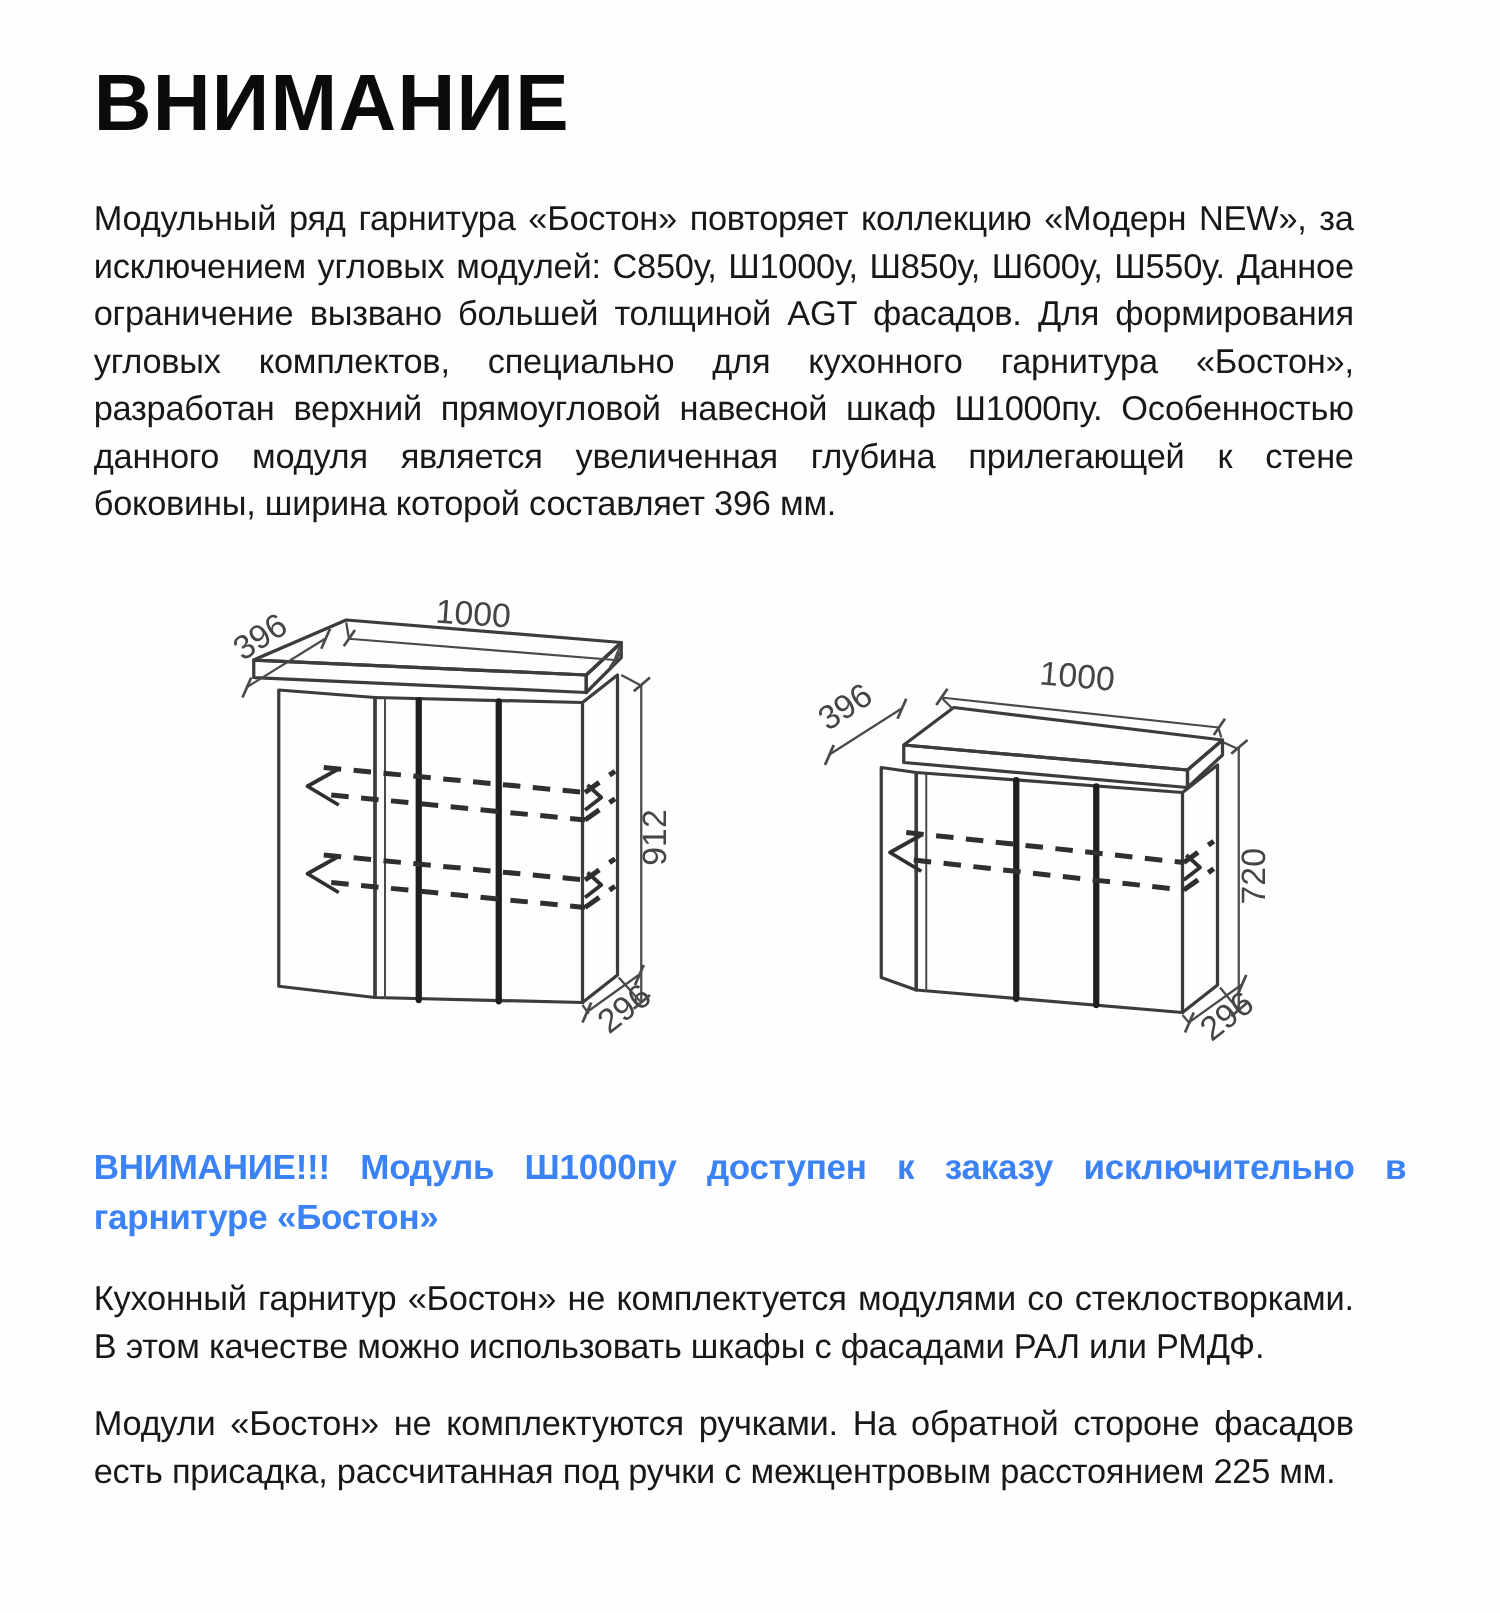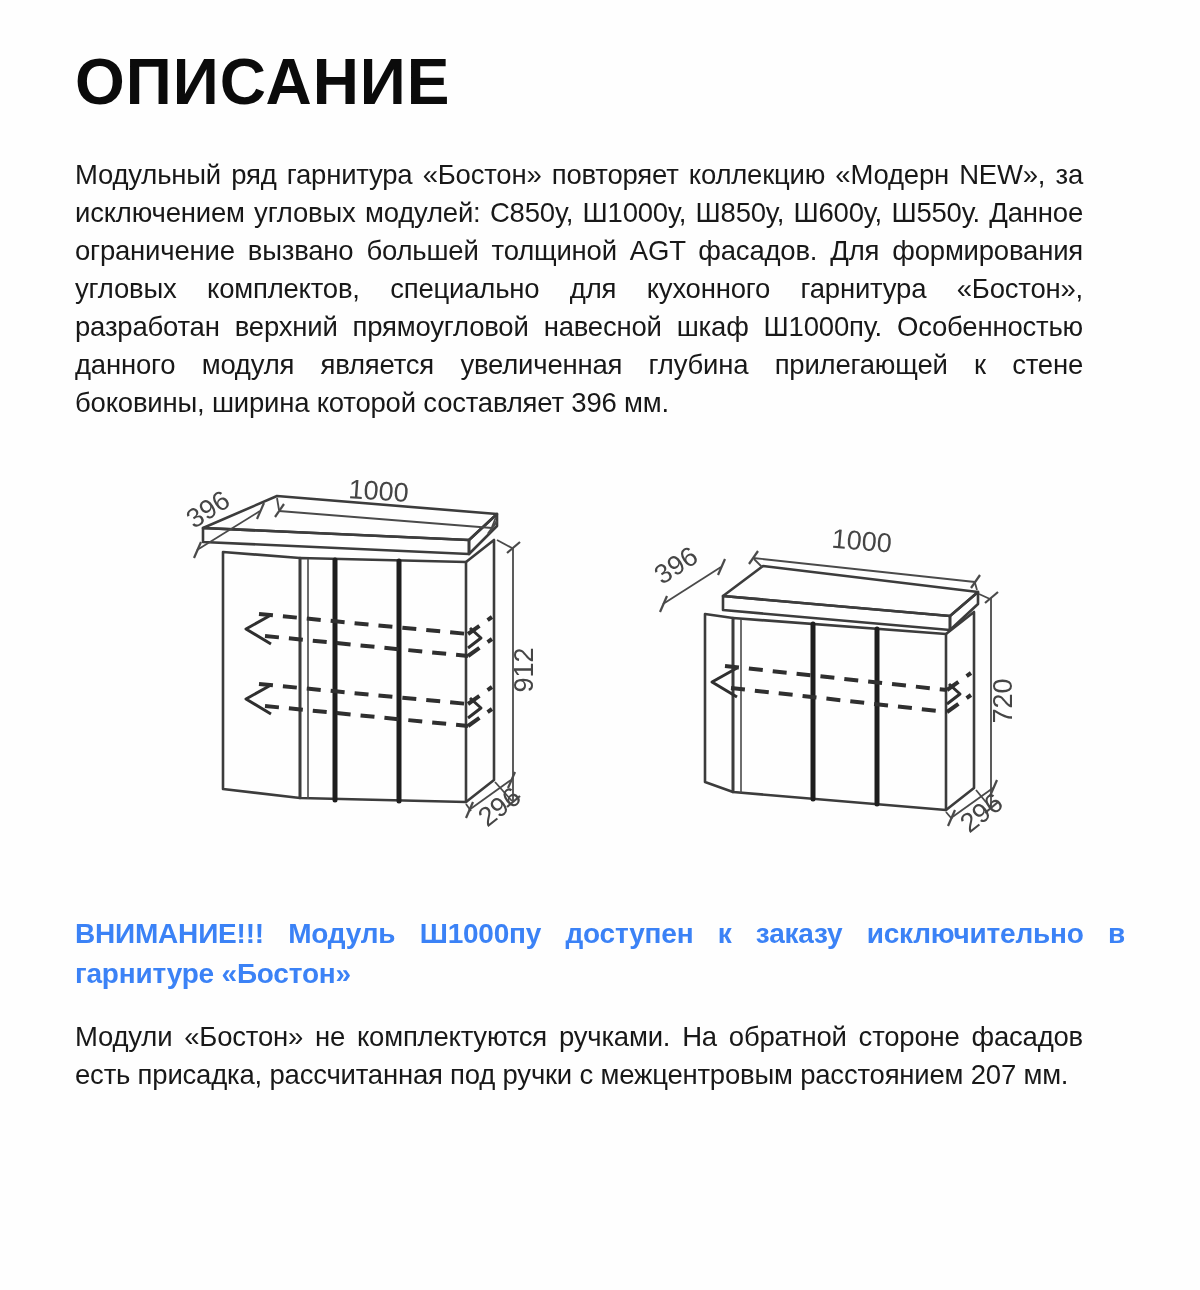--- a/index.html
+++ b/index.html
@@ -54,21 +54,21 @@
   svg .arrow { stroke: #2f2f2f; stroke-width: 3;   fill: none; stroke-linejoin: round; }
   svg .dim   { stroke: #4a4a4a; stroke-width: 1.8; fill: none; }
   svg .tick  { stroke: #4a4a4a; stroke-width: 2.2; fill: none; }
   svg text   { fill: #454545; font-family: "Liberation Sans", sans-serif; font-size: 27px; }
 </style>
 </head>
 <body>
 
 <div class="page">
 
-  <h1 class="page-title">ОПИСАНИЕ</h1>
+  <h1 class="page-title">ВНИМАНИЕ</h1>
 
   <p class="body-par">Модульный ряд гарнитура «Бостон» повторяет коллекцию «Модерн NEW», за исключением угловых модулей: С850у, Ш1000у, Ш850у, Ш600у, Ш550у. Данное ограничение вызвано большей толщиной AGT фасадов. Для формирования угловых комплектов, специально для кухонного гарнитура «Бостон», разработан верхний прямоугловой навесной шкаф Ш1000пу. Особенностью данного модуля является увеличенная глубина прилегающей к стене боковины, ширина которой составляет 396 мм.</p>
 
   <div class="diagrams">
 
     <svg class="diagram-left" width="400" height="395" viewBox="0 0 400 395" xmlns="http://www.w3.org/2000/svg">
       <g>
         <path class="ol" d="M38,64 L112,32 L332,50 L304,76 Z"></path>
         <path class="ol" d="M38,64 L304,76 L304,90 L38,78 Z"></path>
         <path class="ol" d="M304,76 L332,50 L332,62 L304,90 Z"></path>
@@ -159,16 +159,17 @@
         <text transform="translate(216,26) rotate(5)" text-anchor="middle">1000</text>
         <text transform="translate(36,49) rotate(-33)" text-anchor="middle">396</text>
         <text transform="translate(367,177) rotate(-90)" text-anchor="middle">720</text>
         <text transform="translate(342,296) rotate(-38)" text-anchor="middle">296</text>
       </g>
     </svg>
   </div>
 
   <p class="warning-par">ВНИМАНИЕ!!! Модуль Ш1000пу доступен к заказу исключительно в гарнитуре «Бостон»</p>
 
+  <p class="body-par par-2">Кухонный гарнитур «Бостон» не комплектуется модулями со стеклостворками. В этом качестве можно использовать шкафы с фасадами РАЛ или РМДФ.</p>
 
-  <p class="body-par par-3">Модули «Бостон» не комплектуются ручками. На обратной стороне фасадов есть присадка, рассчитанная под ручки с межцентровым расстоянием 207 мм.</p>
+  <p class="body-par par-3">Модули «Бостон» не комплектуются ручками. На обратной стороне фасадов есть присадка, рассчитанная под ручки с межцентровым расстоянием 225 мм.</p>
 
 </div>
 
 </body></html>

